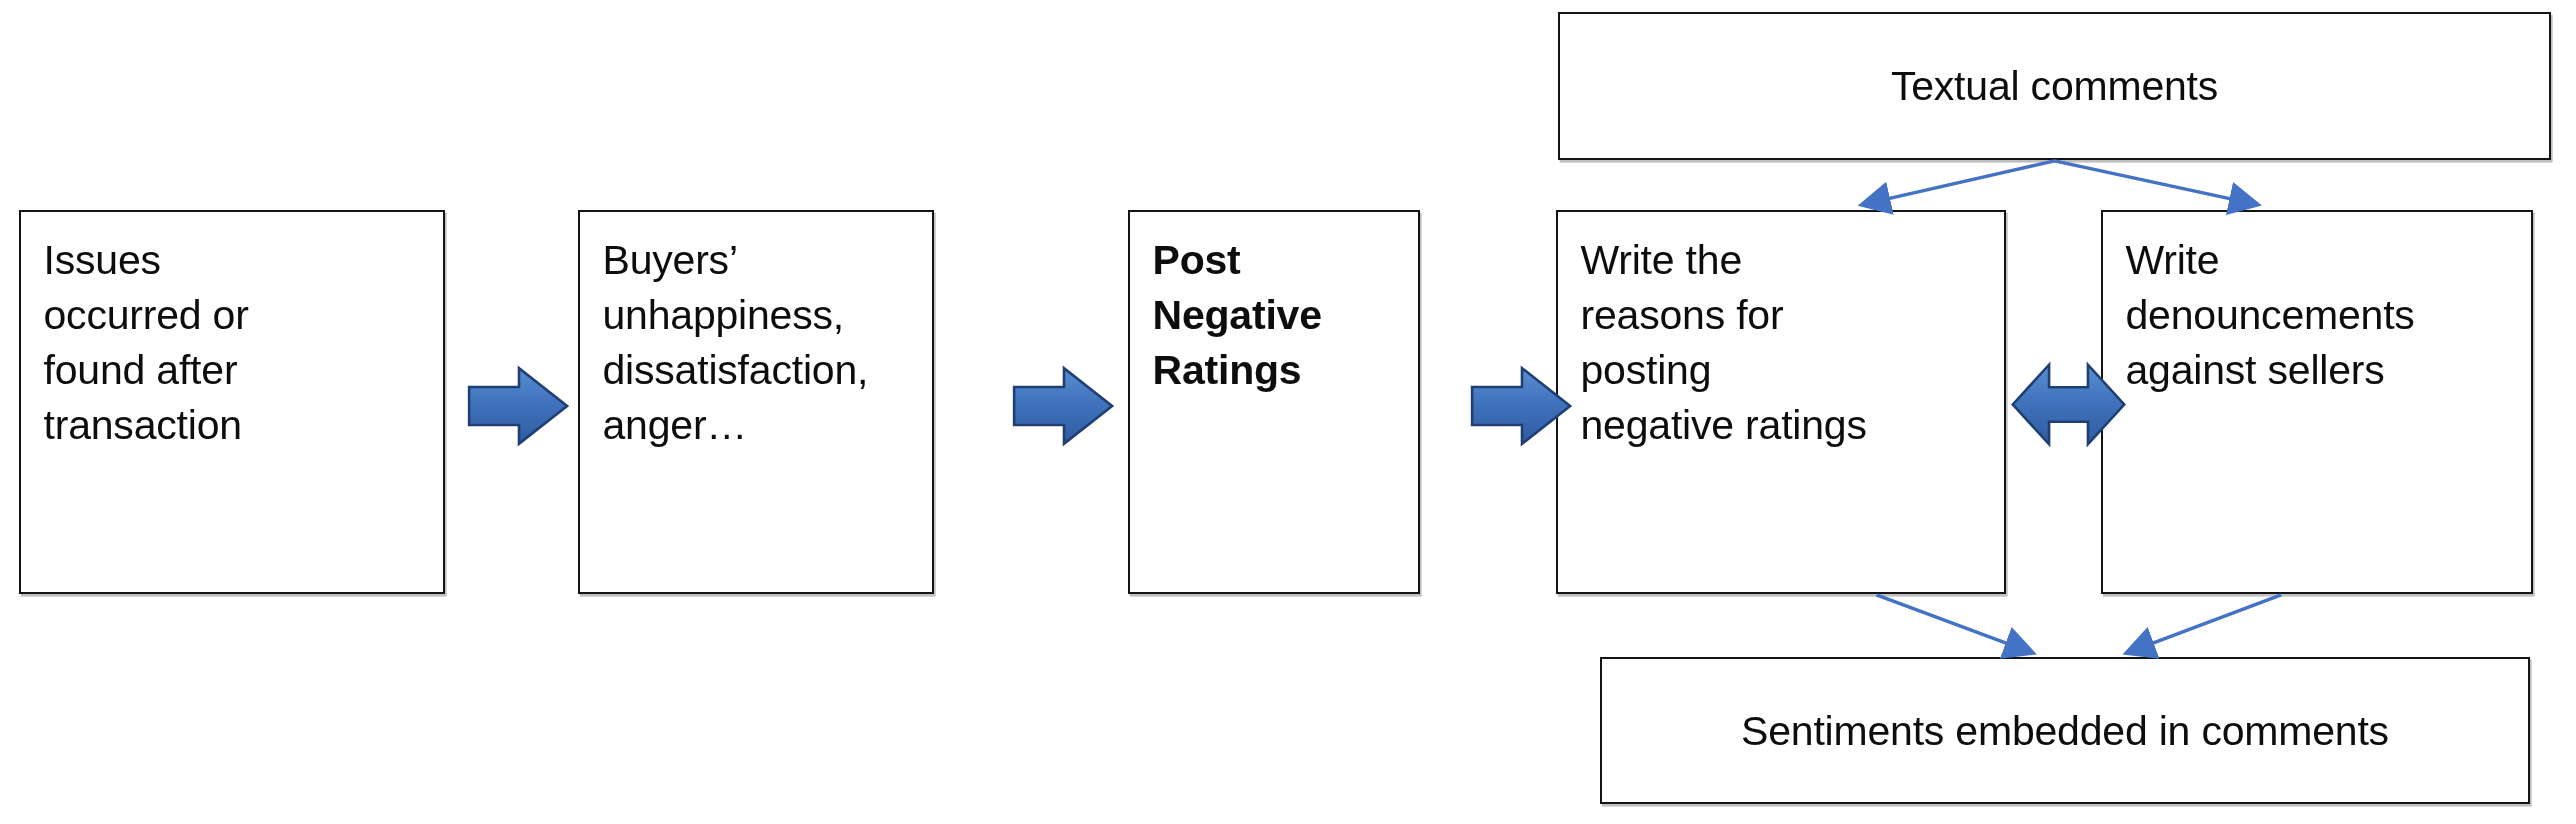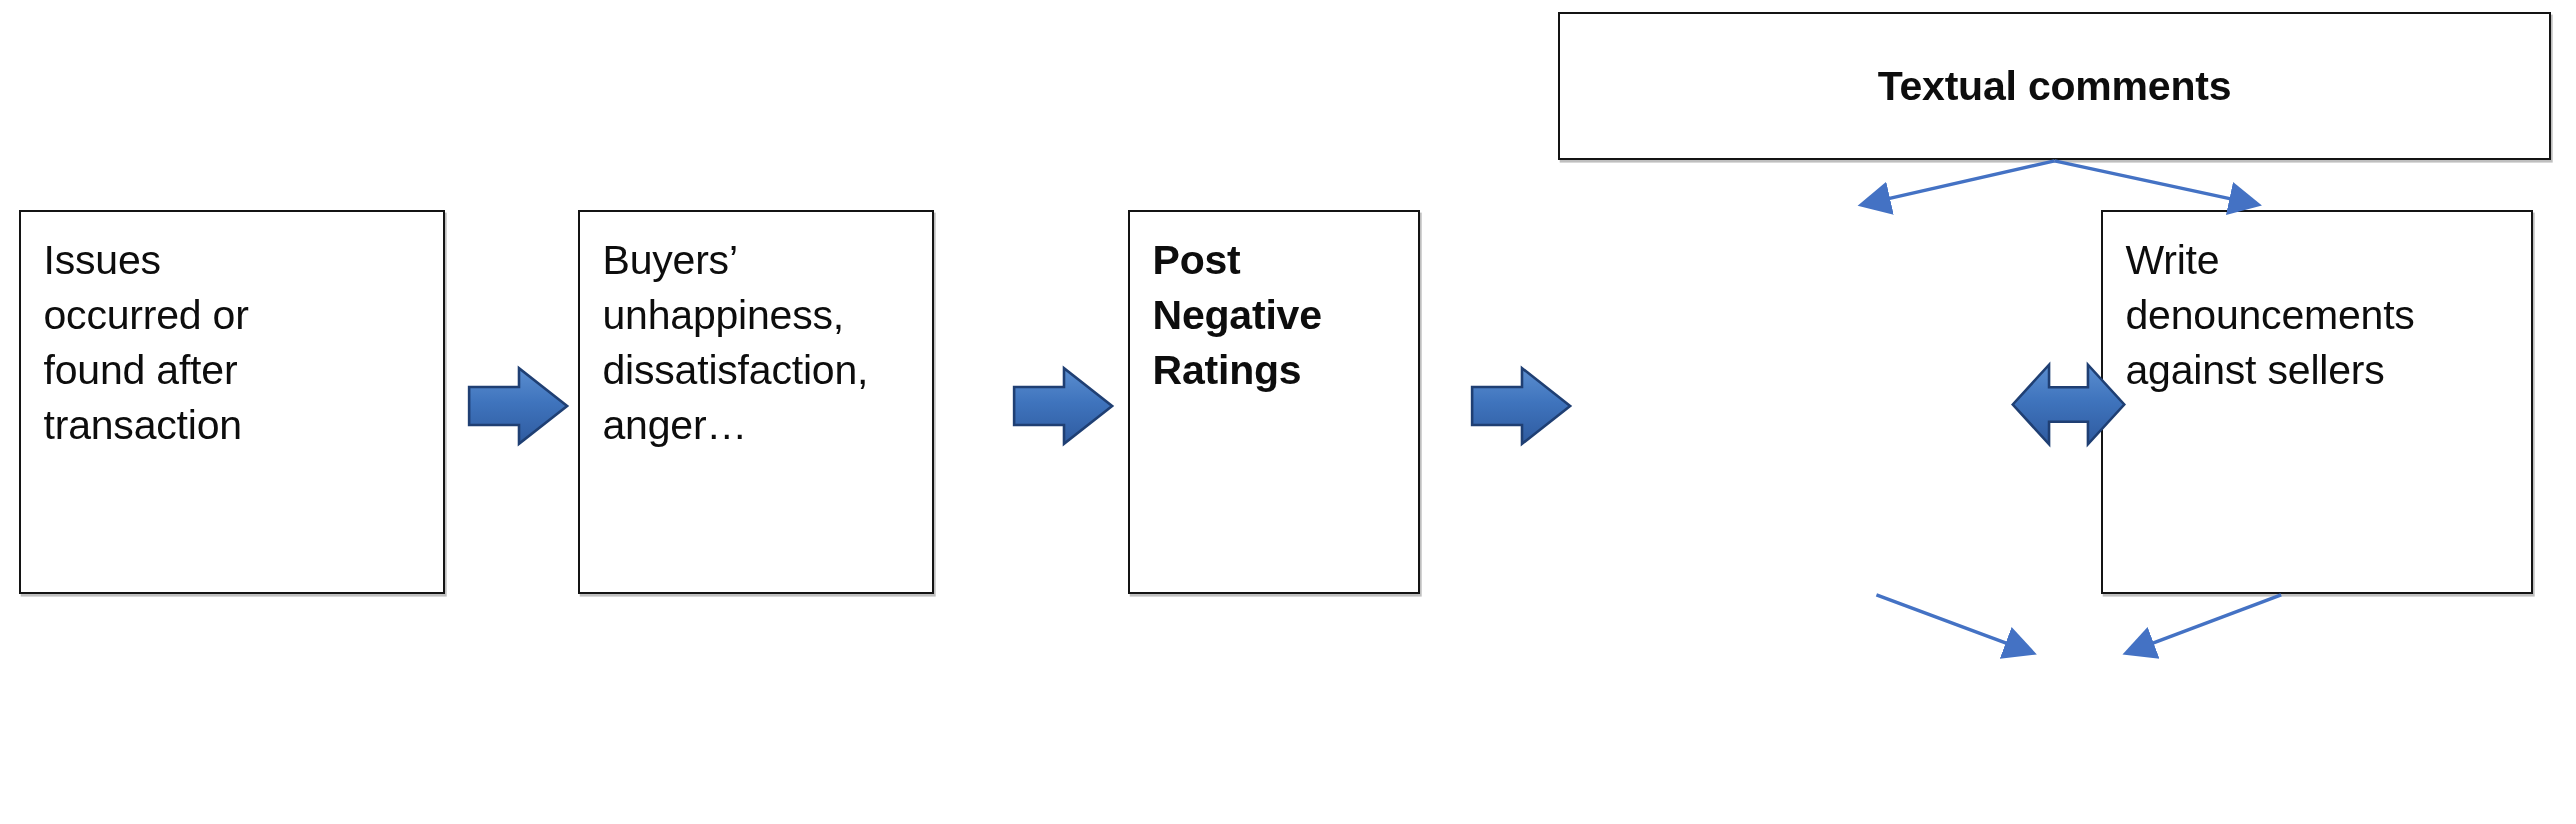--- a/index.html
+++ b/index.html
@@ -53,21 +53,21 @@
     height: 825px;
     pointer-events: none;
     overflow: visible;
   }
 </style>
 </head>
 <body>
 
 <div id="canvas">
 
-  <div class="node" style="left:1558px; top:12px; width:993px; height:148px;font-weight:bold;">
+  <div class="node" style="left:1558px; top:12px; width:993px; height:148px;">
     <div class="node-label center vcenter">Textual comments</div>
   </div>
 
   <div class="node" style="left:578px; top:210px; width:356px; height:384px;">
     <div class="node-label">Buyers’
 unhappiness,
 dissatisfaction,
 anger…</div>
   </div>
 
@@ -77,27 +77,36 @@
 found after
 transaction</div>
   </div>
 
   <div class="node" style="left:1128px; top:210px; width:292px; height:384px;">
     <div class="node-label bold">Post
 Negative
 Ratings</div>
   </div>
 
+  <div class="node" style="left:1556px; top:210px; width:450px; height:384px;">
+    <div class="node-label">Write the
+reasons for
+posting
+negative ratings</div>
+  </div>
 
   <div class="node" style="left:2101px; top:210px; width:432px; height:384px;">
     <div class="node-label">Write
 denouncements
 against sellers</div>
   </div>
 
+  <div class="node" style="left:1600px; top:657px; width:930px; height:147px;">
+    <div class="node-label center vcenter">Sentiments embedded in comments</div>
+  </div>
 
   <svg class="blockarrow" style="left:467px; top:363px;" width="104" height="86" viewBox="0 0 120 100">
     <defs>
       <linearGradient id="bg1" x1="0" y1="0" x2="0" y2="1">
         <stop offset="0%" stop-color="#5b8ed0"></stop>
         <stop offset="45%" stop-color="#3f74bd"></stop>
         <stop offset="100%" stop-color="#2f5ba0"></stop>
       </linearGradient>
     </defs>
     <polygon points="2,28 60,28 60,6 116,50 60,94 60,72 2,72" fill="url(#bg1)" stroke="#1f3f73" stroke-width="3"></polygon>

